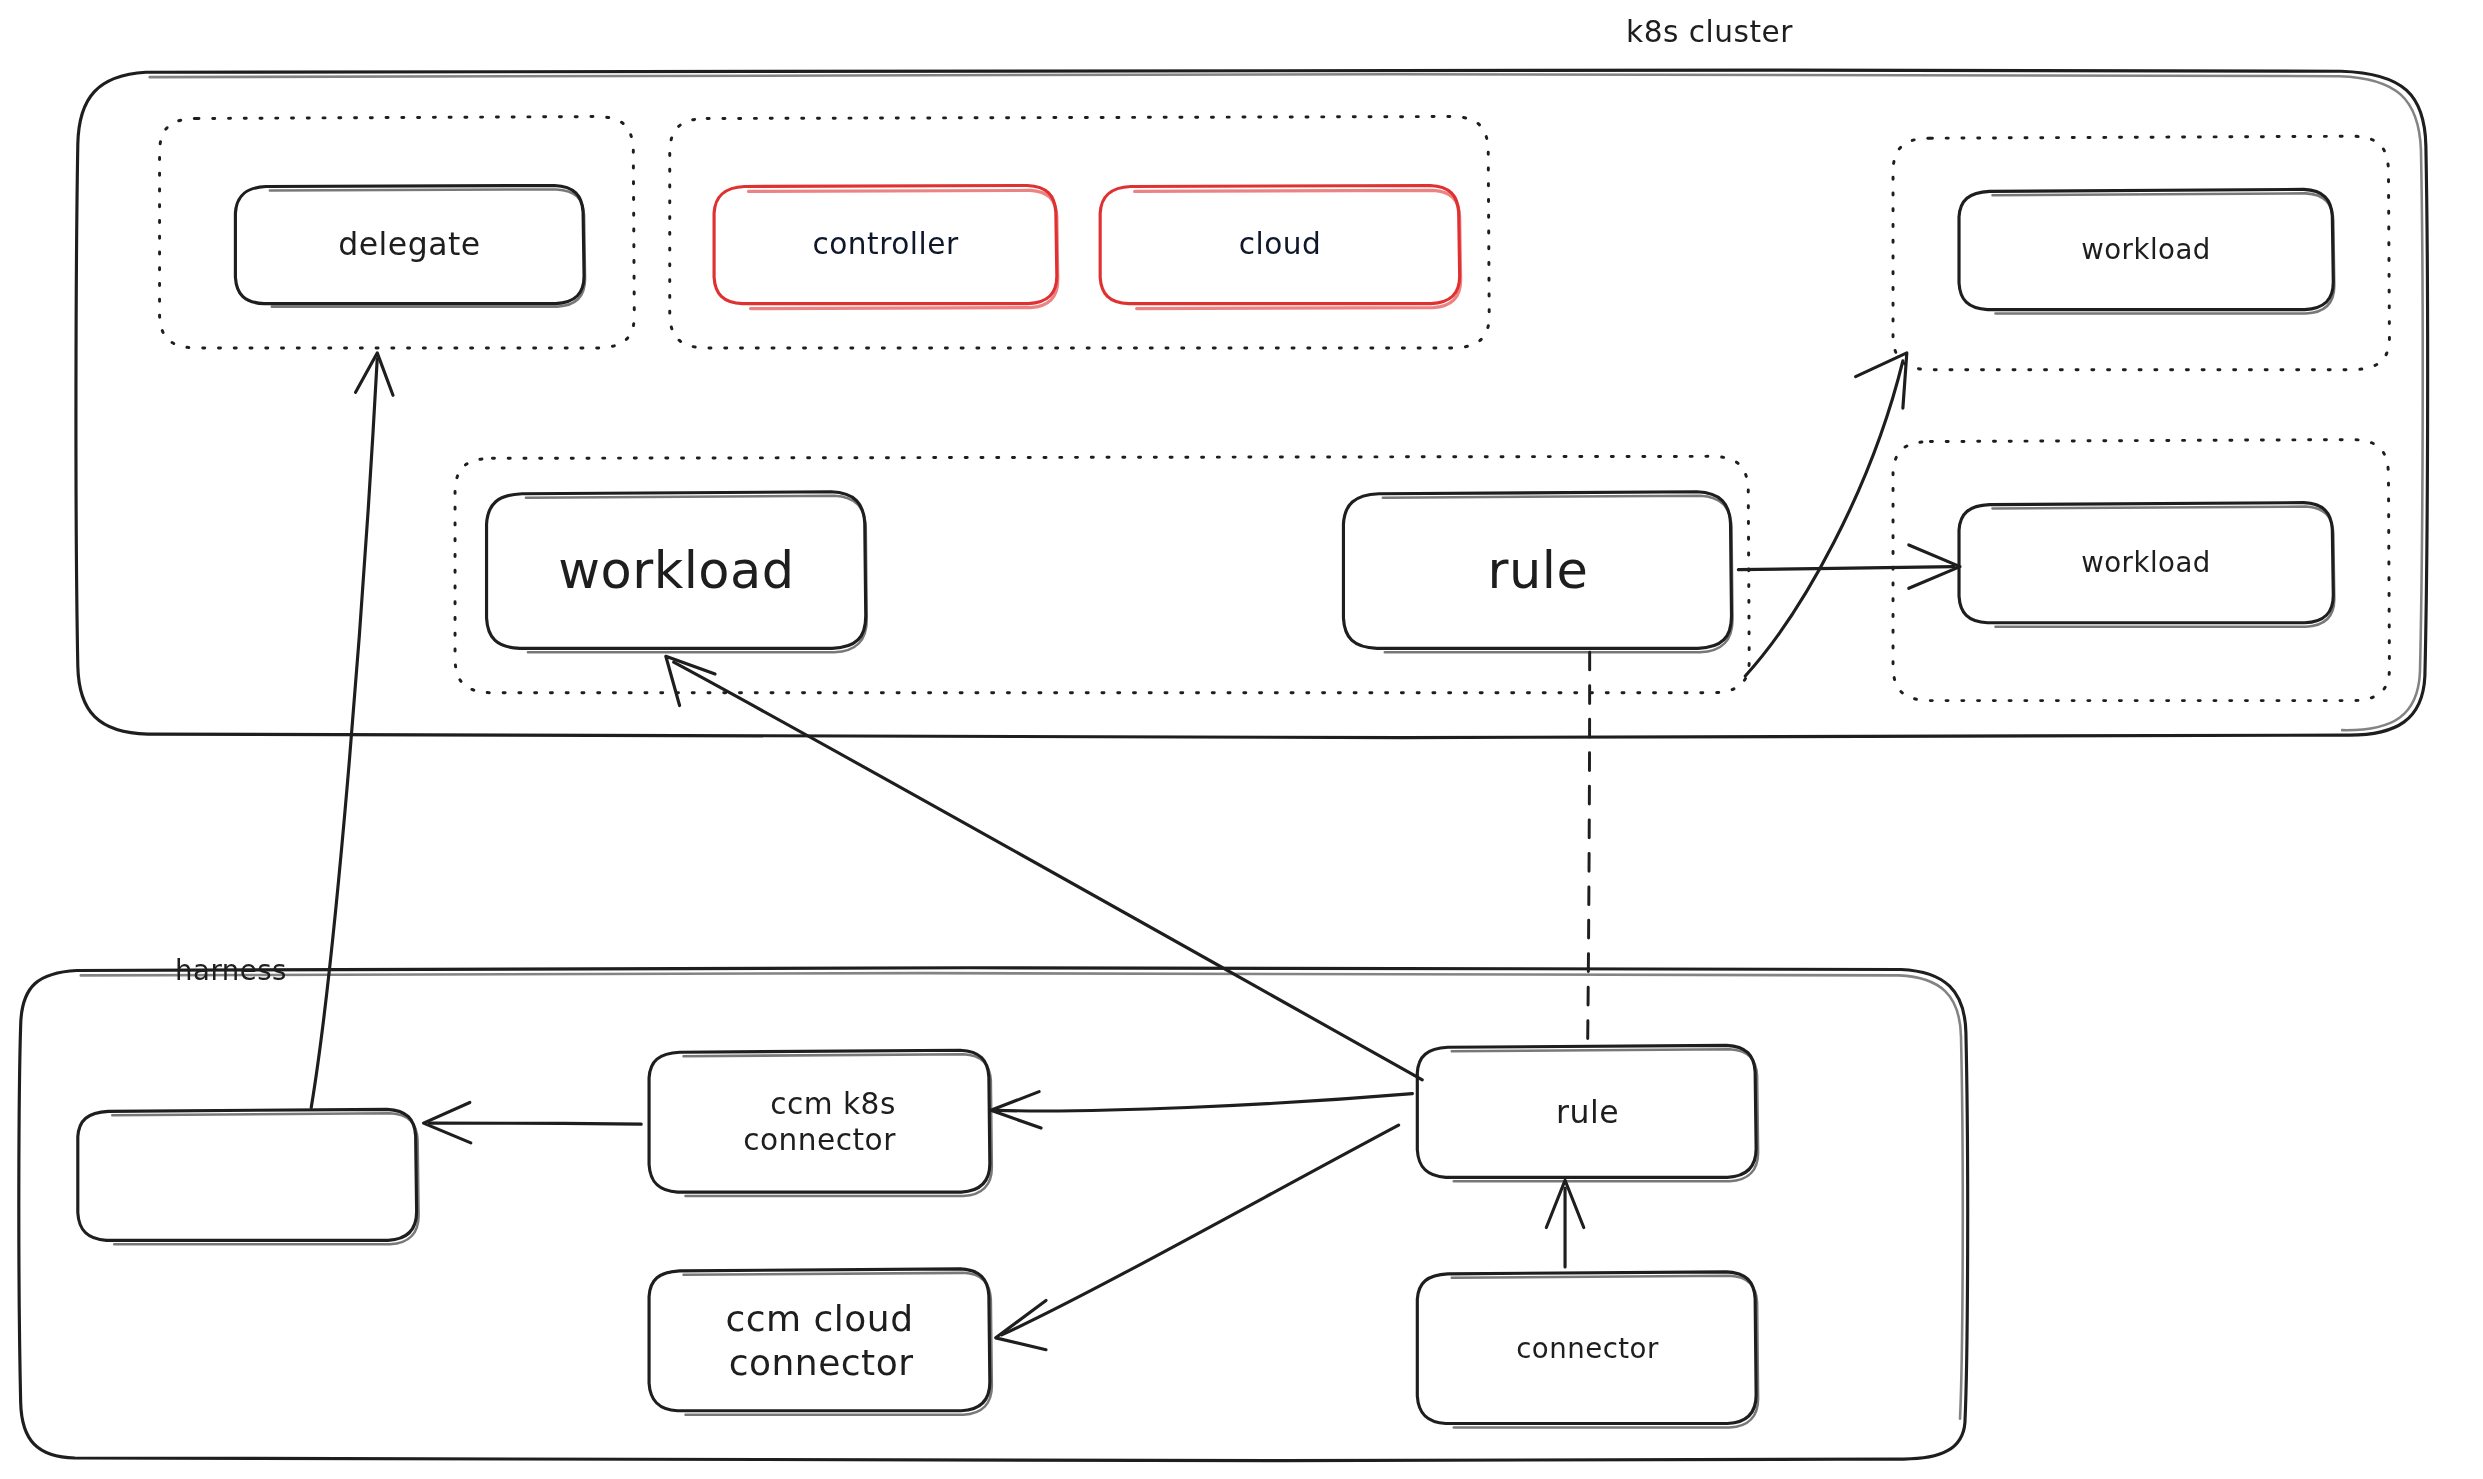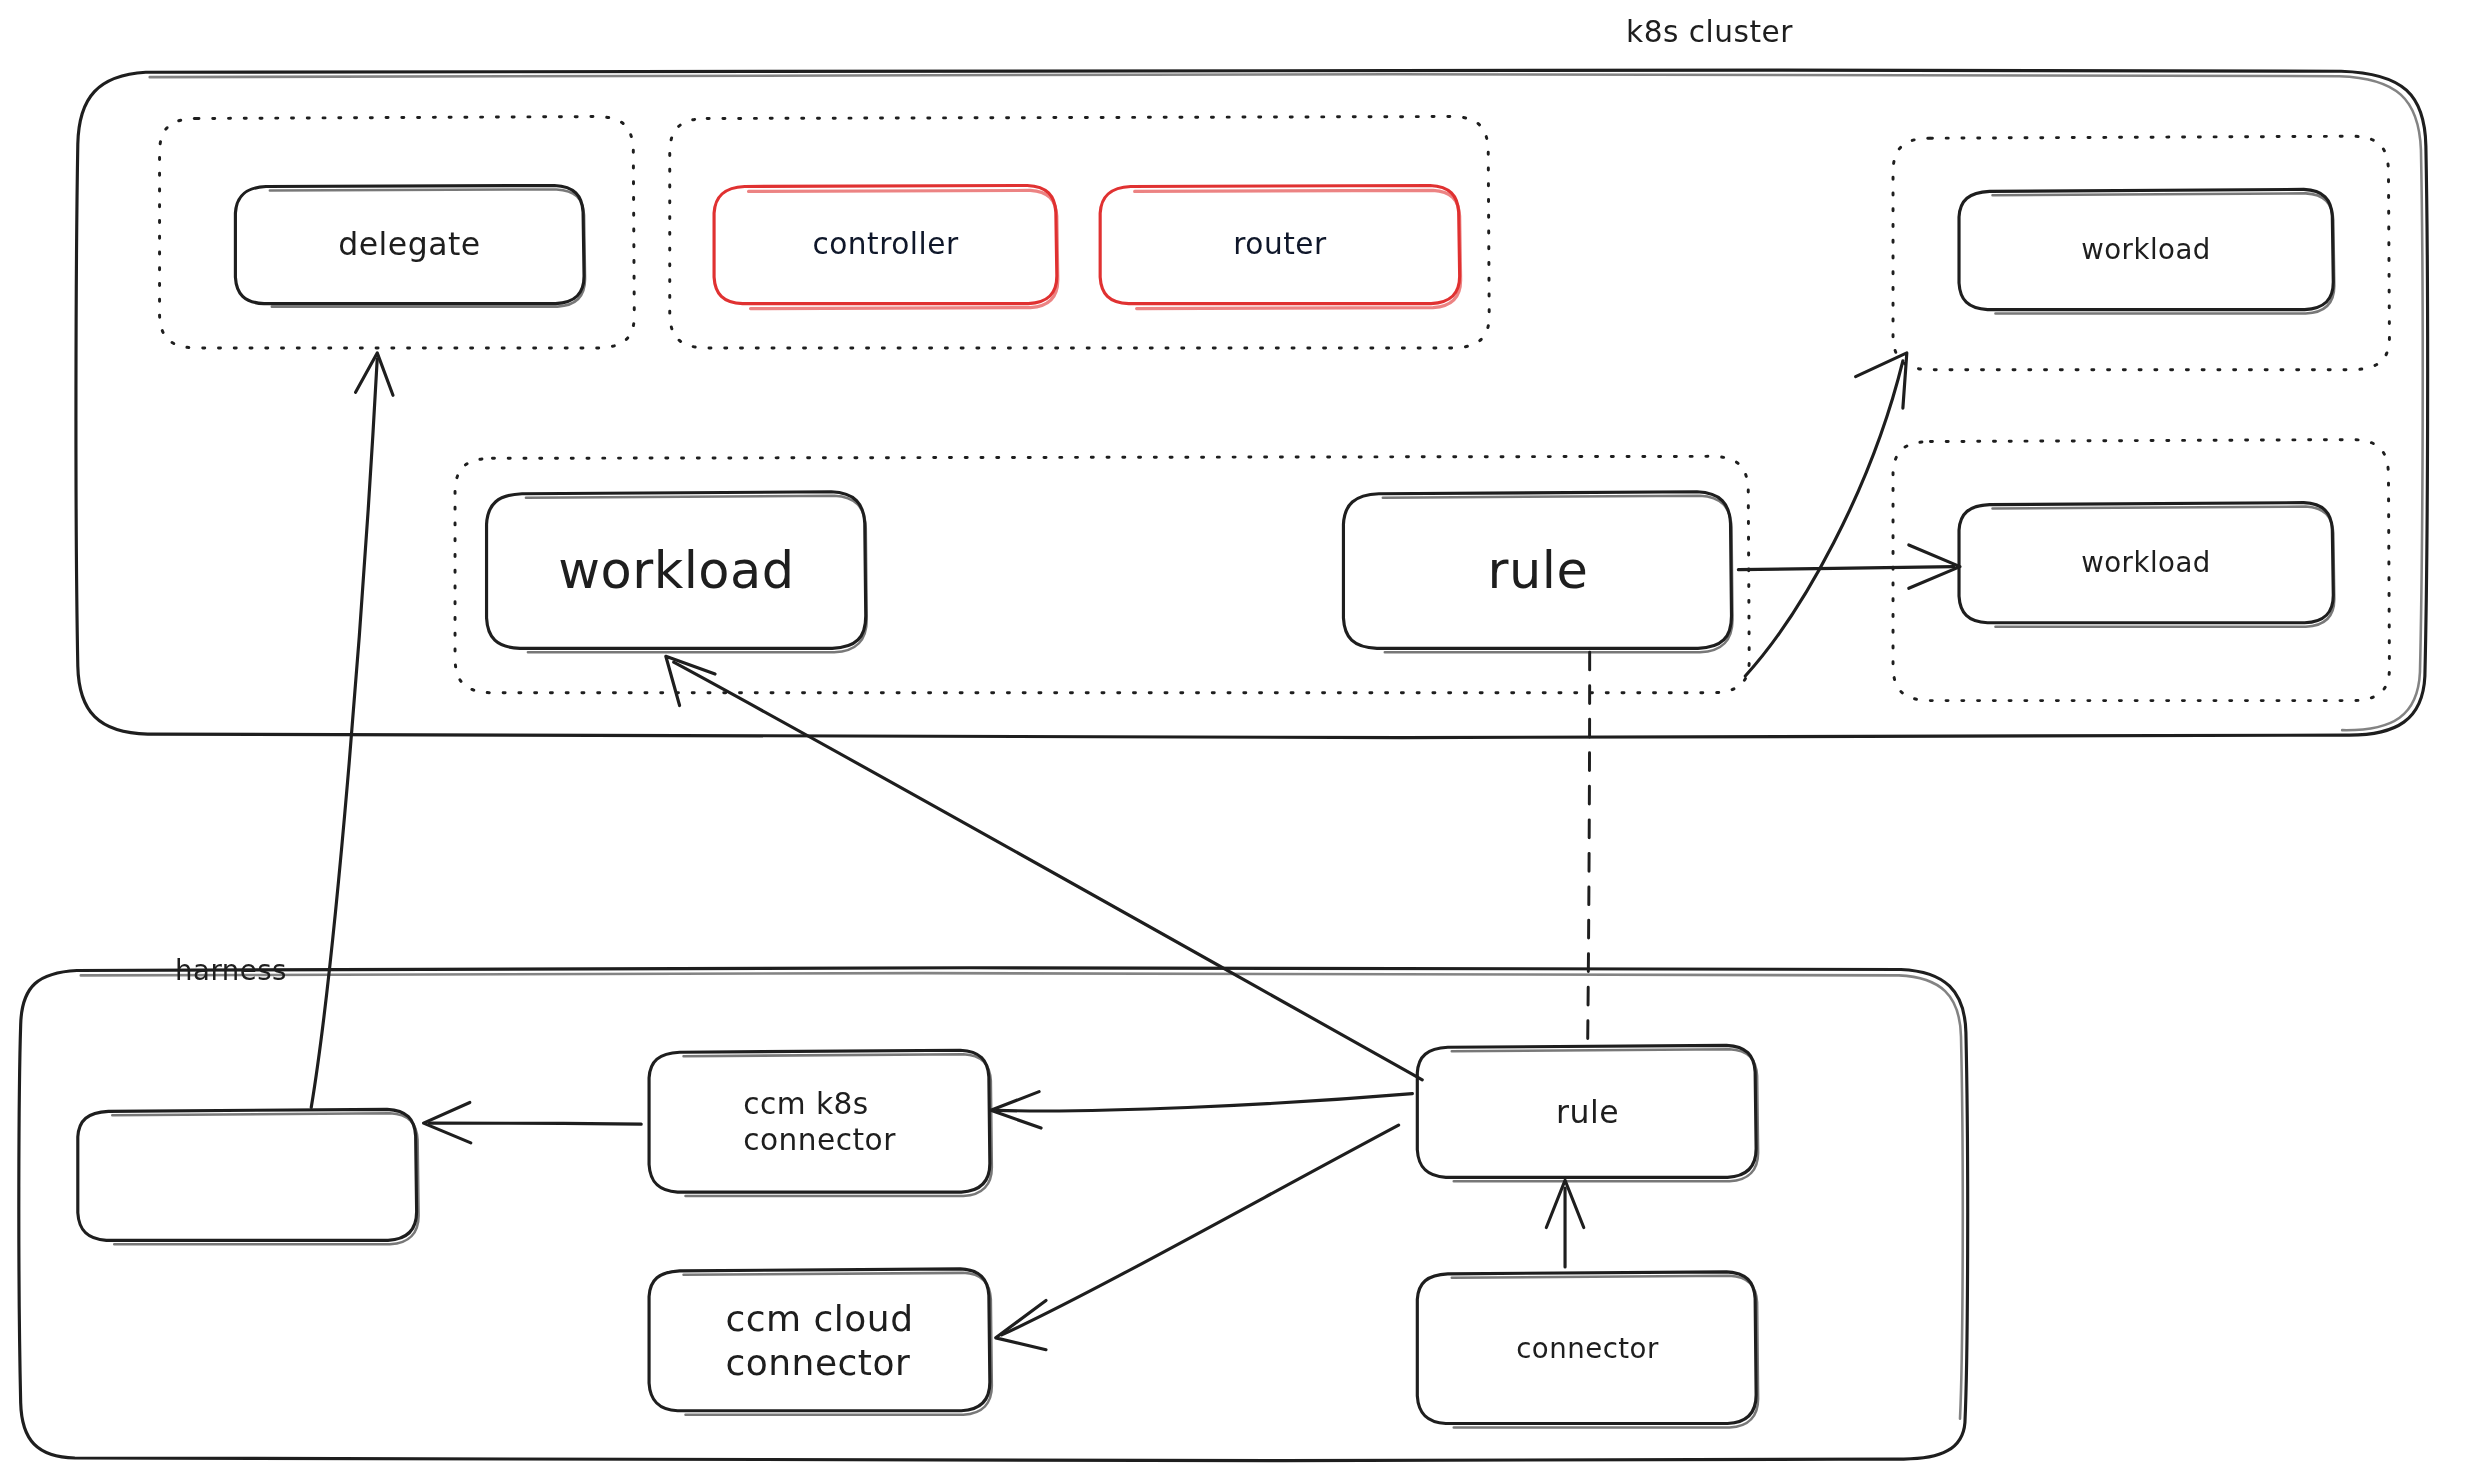--- a/index.html
+++ b/index.html
@@ -20,21 +20,21 @@
   #sketch {
     position: absolute;
     inset: 0;
     width: 2483px;
     height: 1480px;
   }
   .lbl {
     position: absolute;
     color: #1e1e1e;
     white-space: pre;
-    text-align: left;
+    text-align: right;
     line-height: 1.22;
     letter-spacing: 0.5px;
     font-family: "DejaVu Sans", sans-serif;
     font-weight: 400;
     pointer-events: none;
   }
   .lbl.red { color: #0f172a; }
   .lbl.center {
     display: flex;
     align-items: center;
@@ -272,21 +272,21 @@
   </svg>
 
   <div class="lbl frametitle" style="left:1458px; top:13.8px; width:335px; font-size:29.6px;">k8s cluster</div>
 
   <div class="lbl frametitle" style="left:51px; top:906px; width:236px; font-size:27.6px;margin-top:48px;">harness</div>
 
   <div class="lbl center" style="left:235px; top:186px; width:349px; height:117px; font-size:31.5px;">delegate</div>
 
   <div class="lbl center red" style="left:714px; top:186px; width:343px; height:117px; font-size:29.6px;">controller</div>
 
-  <div class="lbl center red" style="left:1100px; top:186px; width:360px; height:117px; font-size:29.6px;">router</div>
+  <div class="lbl center red" style="left:1100px; top:186px; width:360px; height:117px; font-size:29.6px;">cloud</div>
 
   <div class="lbl center" style="left:1959px; top:191px; width:374px; height:118px; font-size:27.6px;">workload</div>
 
   <div class="lbl center" style="left:1959px; top:504px; width:374px; height:118px; font-size:27.6px;">workload</div>
 
   <div class="lbl center" style="left:487px; top:494px; width:379px; height:155px; font-size:51px;">workload</div>
 
   <div class="lbl center" style="left:1344px; top:494px; width:388px; height:155px; font-size:51px;">rule</div>
 
 

